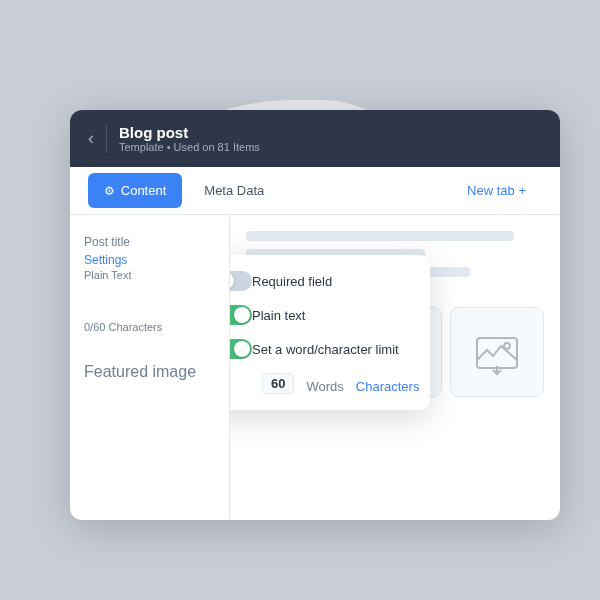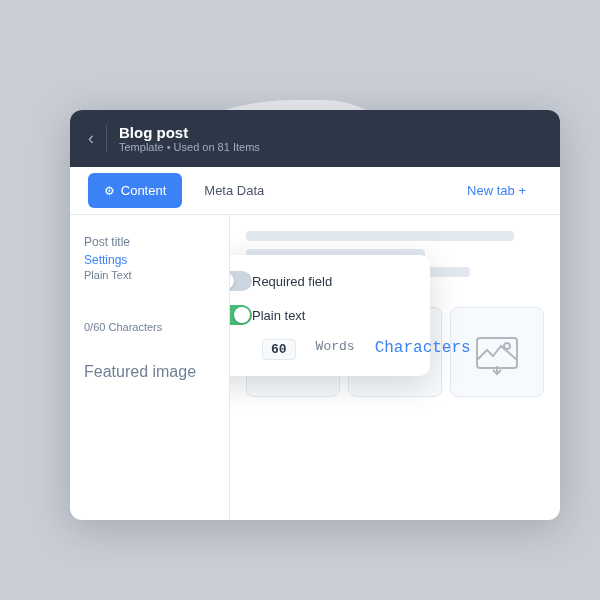--- a/index.html
+++ b/index.html
@@ -264,44 +264,43 @@
       left: 2px;
     }
 
     .toggle-on .toggle-knob {
       left: 18px;
     }
 
     
     .limit-row {
       display: flex;
-      align-items: flex-start;
-      gap: 20px;
+      align-items: flex-end;
+      gap: 12px;
       margin-left: 46px;
       margin-top: 2px;
-      font-family: Liberation Mono, monospace;
     }
 
     .limit-value {
       font-size: 13px;
       font-weight: 600;
       color: #2d3748;
       background: #f7fafc;
       border: 1px solid #e2e8f0;
       border-radius: 4px;
       padding: 2px 8px;
     }
 
     .limit-unit-inactive {
       font-size: 13px;
       color: #718096;
     }
 
     .limit-unit-active {
-      font-size: 16px;
+      font-size: 13px;
       color: #3b82f6;
       font-weight: 500;
     }
 
     
     .image-cards {
       display: flex;
       gap: 8px;
       margin-top: 20px;
       padding-top: 10px;
@@ -385,20 +384,26 @@
             <span class="dropdown-label">Required field</span>
           </div>
 
           <div class="dropdown-row">
             <div class="toggle toggle-on">
               <div class="toggle-knob"></div>
             </div>
             <span class="dropdown-label">Plain text</span>
           </div>
 
+          <div class="dropdown-row">
+            <div class="toggle toggle-on">
+              <div class="toggle-knob"></div>
+            </div>
+            <span class="dropdown-label">Set a word/character limit</span>
+          </div>
 
           <div class="limit-row">
             <span class="limit-value">60</span>
             <span class="limit-unit-inactive">Words</span>
             <span class="limit-unit-active">Characters</span>
           </div>
 
         </div>
 
         <div class="image-cards">

